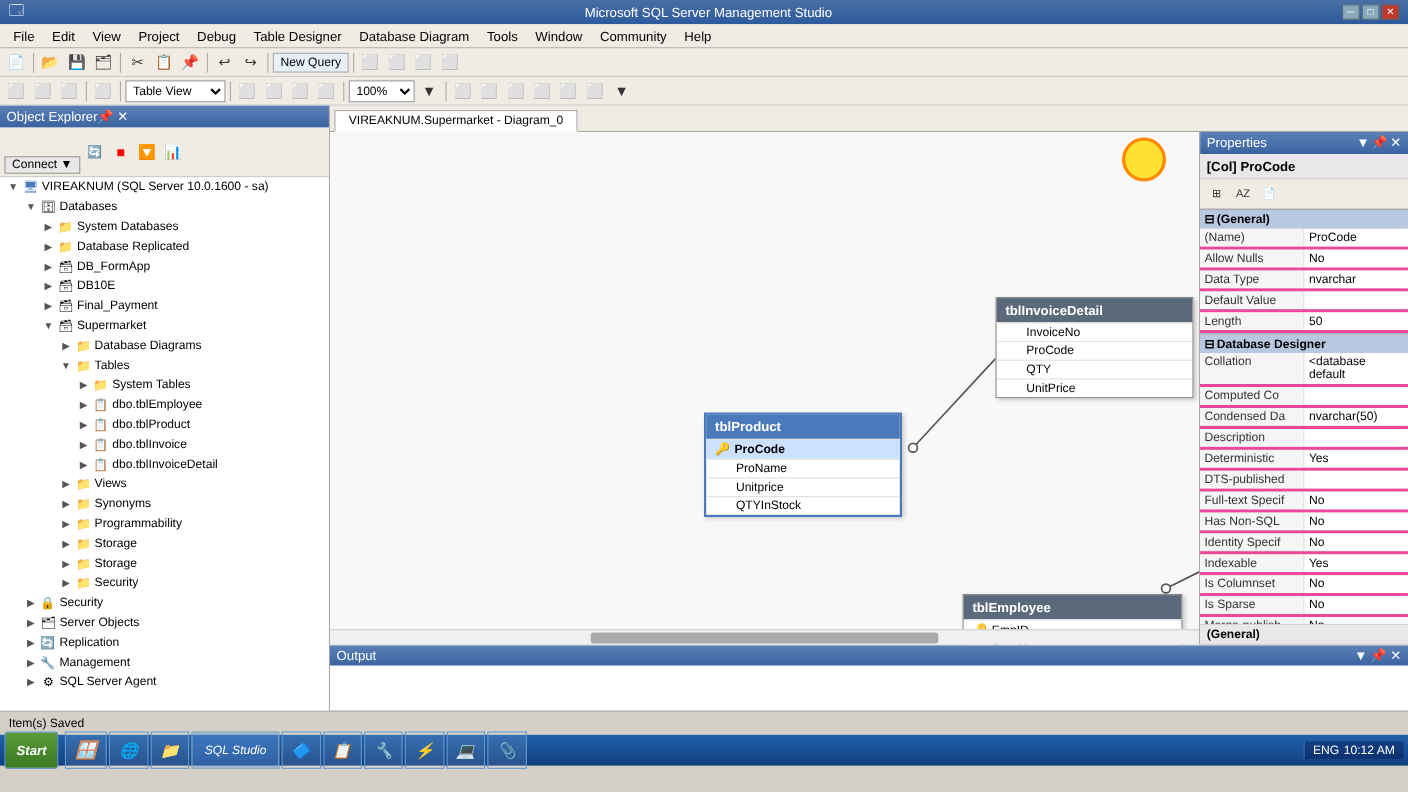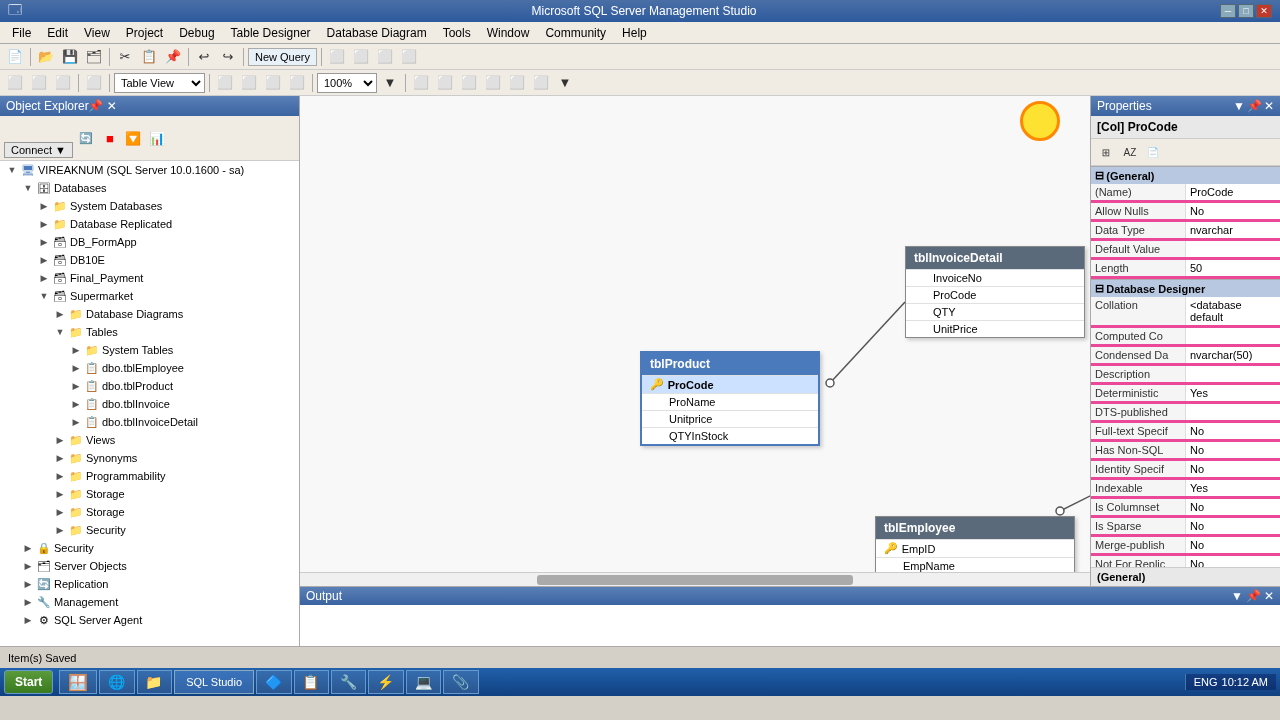--- a/index.html
+++ b/index.html
@@ -64,21 +64,21 @@
     
     #output-panel { height: 60px; background: white; border-top: 1px solid #aaa; display: flex; flex-direction: column; }
     #output-header { background: linear-gradient(to bottom, #5b80b7, #3a63a0); color: white; padding: 2px 6px; font-size: 12px; display: flex; align-items: center; justify-content: space-between; }
     #output-body { flex: 1; padding: 4px 6px; font-size: 11px; color: #333; }
 
     
     #status-bar { background: #d4d0c8; height: 22px; display: flex; align-items: center; padding: 0 8px; border-top: 1px solid #aaa; font-size: 11px; }
 
     
     #taskbar { background: linear-gradient(to bottom, #2a5fa8, #1a4080); height: 30px; display: flex; align-items: center; padding: 0 4px; position: fixed; bottom: 0; left: 0; right: 0; }
-    .task-btn { padding: 2px 8px; background: linear-gradient(to bottom, #4a7abc, #2a5a9c); color: white; font-size: 11px; border: 1px solid #6699cc; cursor: pointer; min-width: 30px; height: 24px; display: flex; align-items: center; justify-content: center; }
+    .task-btn { padding: 2px 8px; background: linear-gradient(to bottom, #4a7abc, #2a5a9c); color: white; font-size: 11px; border: 1px solid #6699cc; cursor: pointer; min-width: 30px; height: 34px; display: flex; align-items: center; justify-content: center; font-style: italic; }
 
     
     #svg-connectors { position: absolute; top: 0; left: 0; width: 100%; height: 100%; pointer-events: none; }
 
     
     .highlight-circle { position: absolute; width: 40px; height: 40px; border-radius: 50%; background: rgba(255, 220, 0, 0.8); border: 3px solid #ff8800; z-index: 100; }
   </style>
 </head>
 <body>
 
@@ -313,20 +313,25 @@
       <div class="tree-item" style="padding-left:20px;">
         <span class="tree-expand">▶</span>
         <span class="tree-icon">⚙</span>
         <span class="tree-label">SQL Server Agent</span>
       </div>
     </div>
   </div>
 
   <div style="flex:1; display:flex; flex-direction:column; overflow:hidden;">
 
+    <div id="tab-bar">
+      <div class="tab active">
+        <span>VIREAKNUM.Supermarket - Diagram_0</span>
+      </div>
+    </div>
 
     <div style="flex:1; display:flex; overflow:hidden;">
 
       <div id="diagram-area">
         <div id="diagram-canvas">
           <svg id="svg-connectors">
 
             <line x1="530" y1="287" x2="605" y2="206" stroke="#555" stroke-width="1.5"></line>
             <circle cx="530" cy="287" r="4" fill="white" stroke="#555" stroke-width="1.5"></circle>
 

